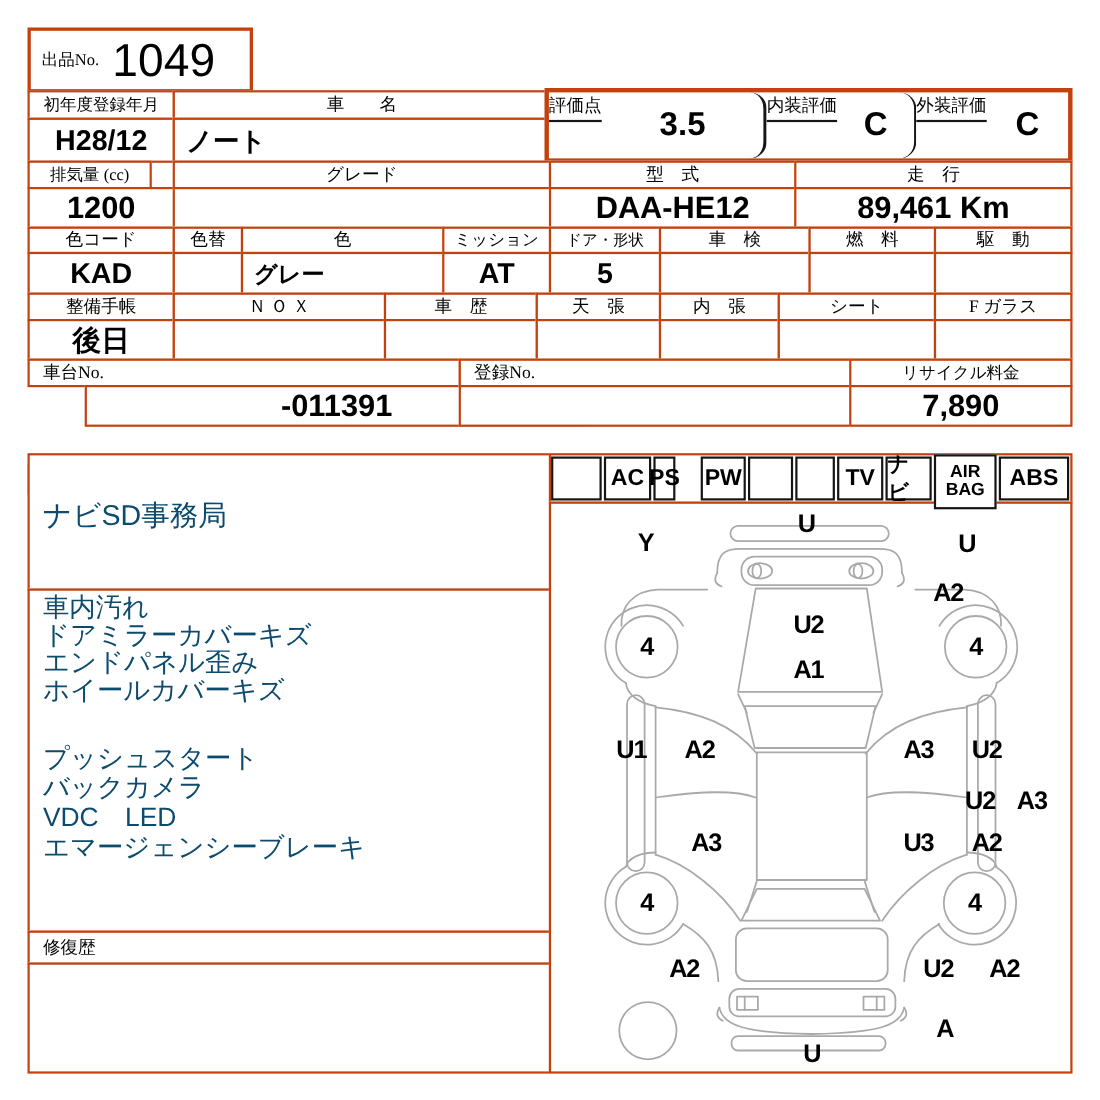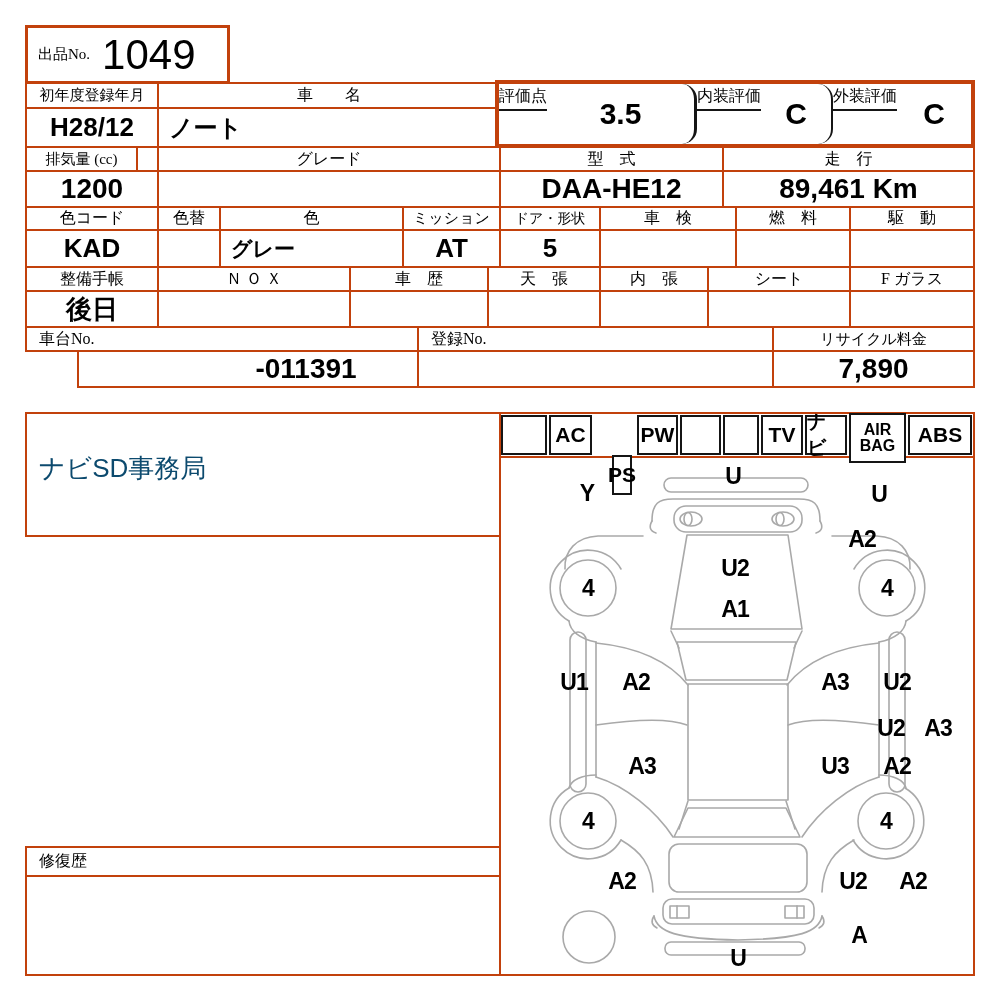--- a/index.html
+++ b/index.html
@@ -115,27 +115,39 @@
   <div class="cell val f28" style="left:41px;top:350px;width:458px;height:38px;margin-left:36px;">-011391</div>
   <div class="cell hd left" style="left:417px;top:326px;width:357px;height:26px;">登録No.</div>
   <div class="cell val" style="left:417px;top:350px;width:357px;height:38px;"></div>
   <div class="cell hd sm" style="left:772px;top:326px;width:203px;height:26px;">リサイクル料金</div>
   <div class="cell val f28" style="left:772px;top:350px;width:203px;height:38px;">7,890</div>
 
   <div class="cell hd left" style="left:25px;top:386px;width:476px;height:28px;margin-top:36px;">特記事項</div>
   <div class="cell notes-block1" style="left:25px;top:412px;width:476px;height:125px;">
     <div class="noteline" style="font-size:26px;">ナビSD事務局</div>
   </div>
+  <div class="cell" style="left:25px;top:535px;width:476px;height:313px;padding-top:3px;">
+    <div class="noteline">車内汚れ</div>
+    <div class="noteline">ドアミラーカバーキズ</div>
+    <div class="noteline">エンドパネル歪み</div>
+    <div class="noteline">ホイールカバーキズ</div>
+    <div class="g3">
+      <div class="noteline">プッシュスタート</div>
+      <div class="noteline">バックカメラ</div>
+      <div class="noteline">VDC　LED</div>
+      <div class="noteline">エマージェンシーブレーキ</div>
+    </div>
+  </div>
   <div class="cell hd left" style="left:25px;top:846px;width:476px;height:31px;">修復歴</div>
   <div class="cell" style="left:25px;top:875px;width:476px;height:101px;"></div>
 
   <div class="cell" style="left:499px;top:412px;width:476px;height:46px;"></div>
   <div class="eqcell" style="left:501px;top:415px;width:46px;height:40px;"></div>
   <div class="eqcell" style="left:549px;top:415px;width:43px;height:40px;">AC</div>
-  <div class="eqcell" style="left:612px;top:415px;width:20px;height:40px;margin-top:40px;">PS</div>
+  <div class="eqcell" style="left:594px;top:415px;width:20px;height:40px;">PS</div>
   <div class="eqcell" style="left:637px;top:415px;width:41px;height:40px;">PW</div>
   <div class="eqcell" style="left:680px;top:415px;width:41px;height:40px;"></div>
   <div class="eqcell" style="left:723px;top:415px;width:36px;height:40px;"></div>
   <div class="eqcell" style="left:761px;top:415px;width:42px;height:40px;">TV</div>
   <div class="eqcell jp" style="left:805px;top:415px;width:42px;height:40px;">ナビ</div>
   <div class="eqcell two" style="left:849px;top:413px;width:57px;height:50px;">AIR
 BAG</div>
   <div class="eqcell" style="left:908px;top:415px;width:64px;height:40px;">ABS</div>
 
   <div class="cell diagram" style="left:499px;top:456px;width:476px;height:520px;">

